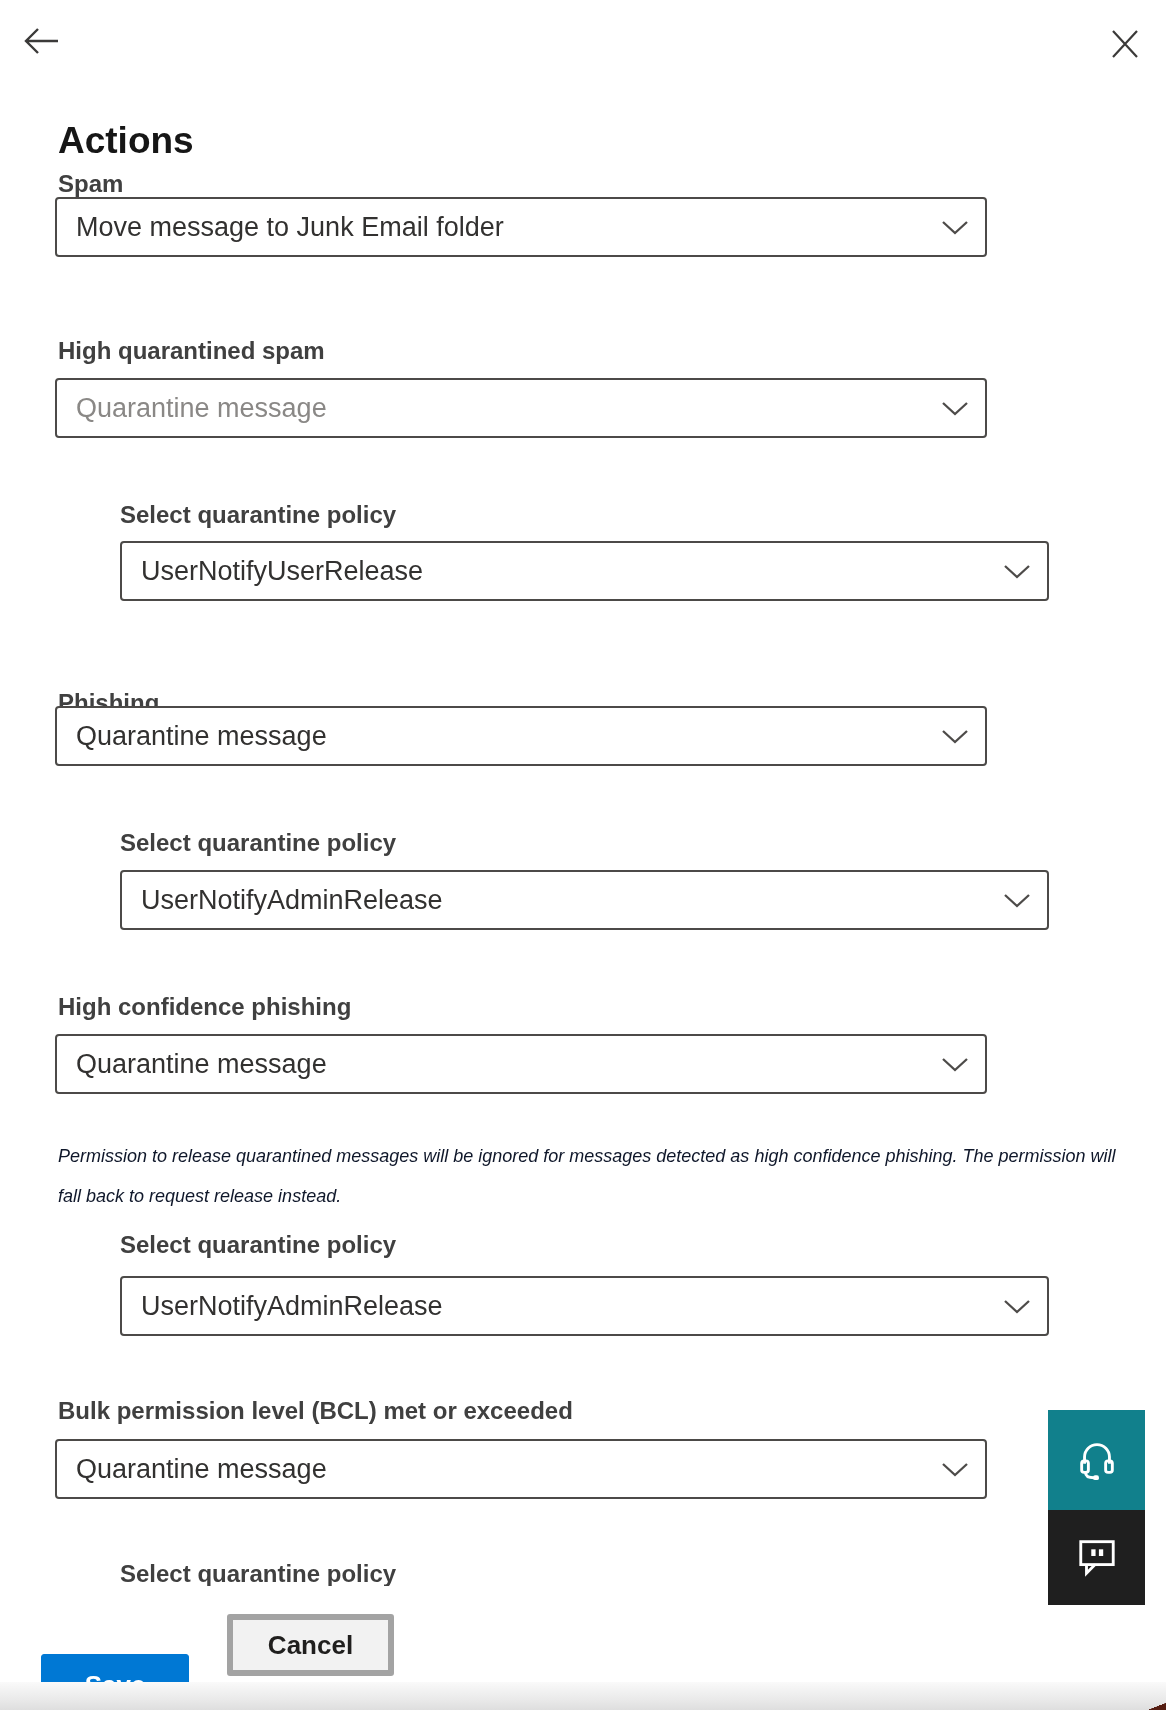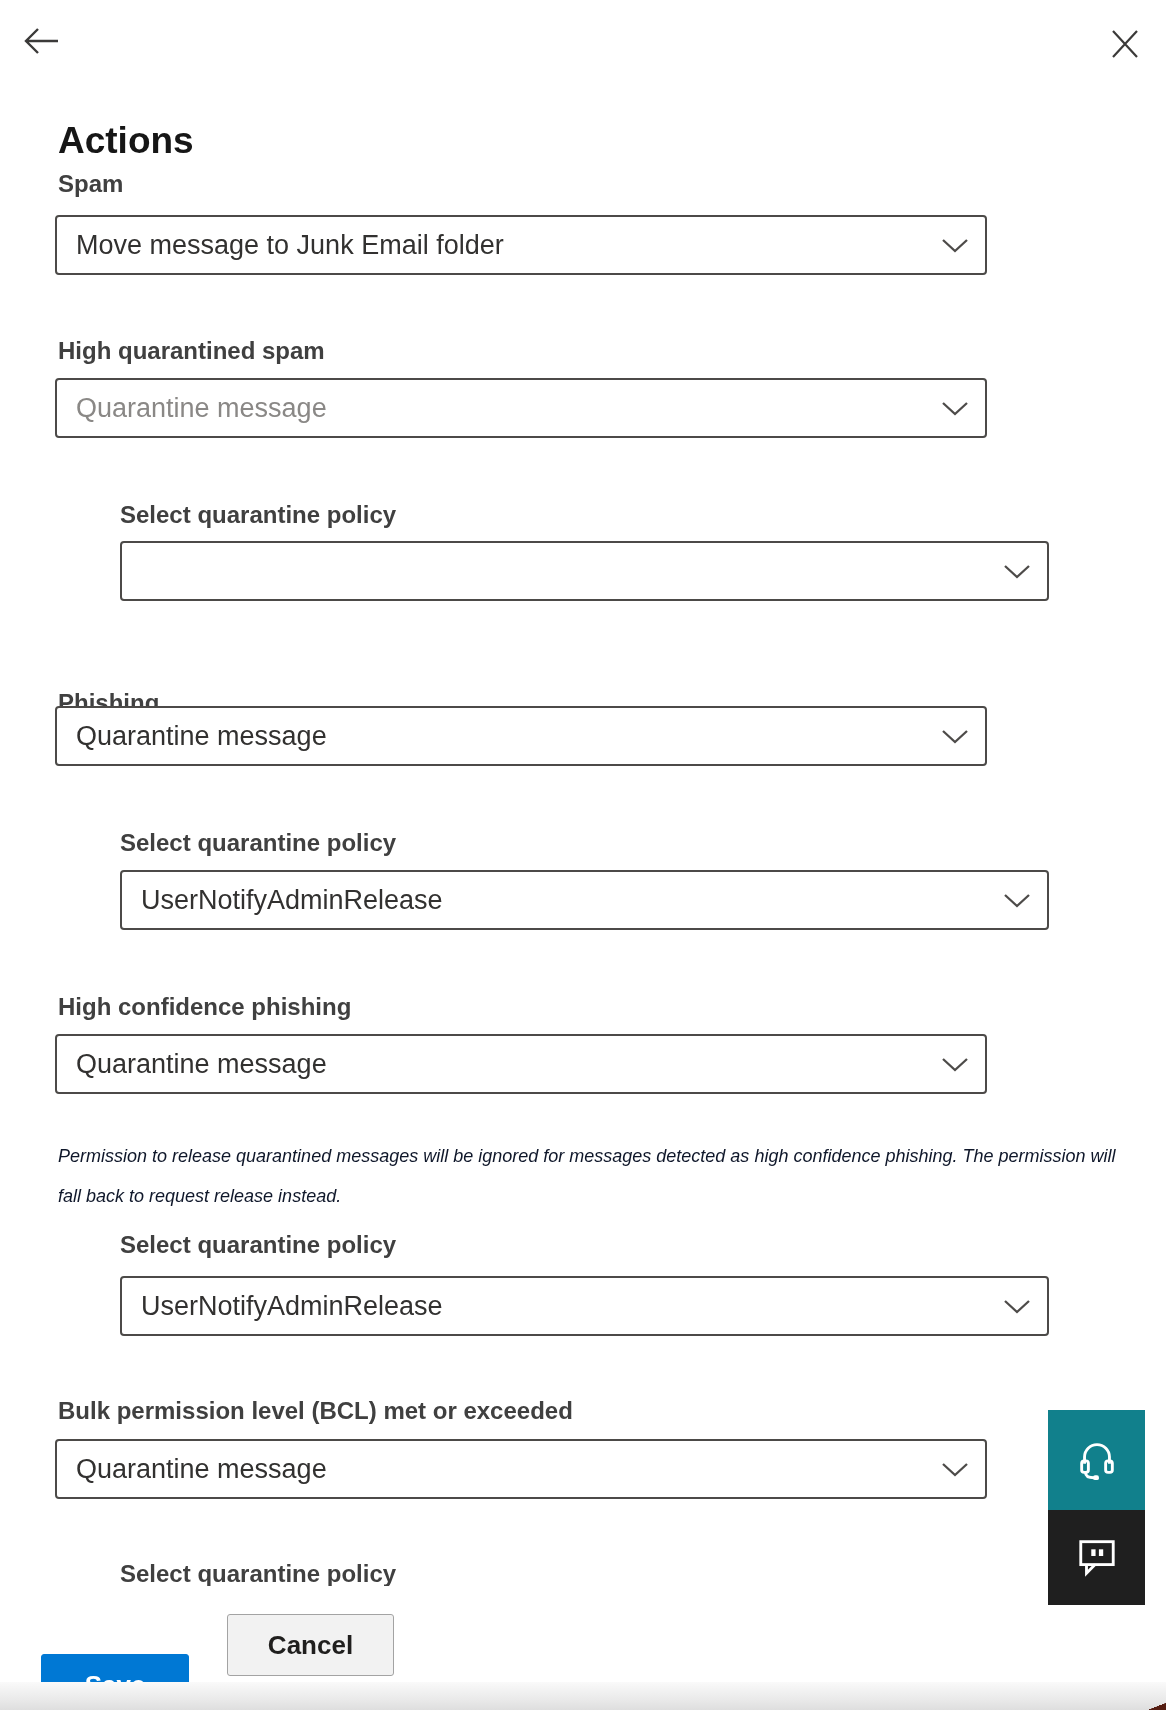--- a/index.html
+++ b/index.html
@@ -54,21 +54,21 @@
     font-family:"Liberation Sans", sans-serif;
     font-size:26px; font-weight:600; cursor:pointer;
   }
   .btn-save {
     left:41px; width:148px; background:#0078d4; color:#ffffff;
     border:1px solid #0078d4;
     margin-top:40px;
   }
   .btn-cancel {
     left:227px; width:167px; background:#f2f2f2; color:#201f1e;
-    border:1px solid #a3a3a3;
+    border:6px solid #a3a3a3;
   }
   .bottom-strip {
     position:absolute; left:0; top:1682px; width:1166px; height:28px;
     background:linear-gradient(#fafafa, #e9e9e9 65%, #dedede); z-index:6;
   }
   .corner-sliver {
     position:absolute; right:0; bottom:0; width:26px; height:10px; z-index:7;
     background:linear-gradient(to top left, #551d12 35%, transparent 36%);
   }
 
@@ -98,41 +98,42 @@
     <span>
       <svg width="28" height="30" viewBox="0 0 28 30" fill="none">
         <path d="M2 2l24 26M26 2L2 28" stroke="#3b3a39" stroke-width="2.2" fill="none"></path>
       </svg>
     </span>
   </button>
 
   <h1 class="page-title">Actions</h1>
 
   <div class="field-label" style="top:170px">Spam</div>
-  <div class="dropdown" style="top:215px">
+  <div class="dropdown" style="top:197px">
     <span class="value">Move message to Junk Email folder</span>
     <span class="chev">
       <svg width="28" height="15" viewBox="0 0 28 15" fill="none">
           <path d="M2 2l12 11L26 2" stroke="#4d4b49" stroke-width="2.3" fill="none"></path>
         </svg>
     </span>
   </div>
 
   <div class="field-label" style="top:337px">High quarantined spam</div>
   <div class="dropdown" style="top:378px">
     <span class="value muted">Quarantine message</span>
     <span class="chev">
       <svg width="28" height="15" viewBox="0 0 28 15" fill="none">
           <path d="M2 2l12 11L26 2" stroke="#4d4b49" stroke-width="2.3" fill="none"></path>
         </svg>
     </span>
   </div>
 
   <div class="field-label indent" style="top:501px">Select quarantine policy</div>
   <div class="dropdown indent" style="top:541px">
+    <span class="value">UserNotifyUserRelease</span>
     <span class="chev">
       <svg width="28" height="15" viewBox="0 0 28 15" fill="none">
           <path d="M2 2l12 11L26 2" stroke="#4d4b49" stroke-width="2.3" fill="none"></path>
         </svg>
     </span>
   </div>
 
   <div class="field-label" style="top:689px">Phishing</div>
   <div class="dropdown" style="top:706px">
     <span class="value">Quarantine message</span>

